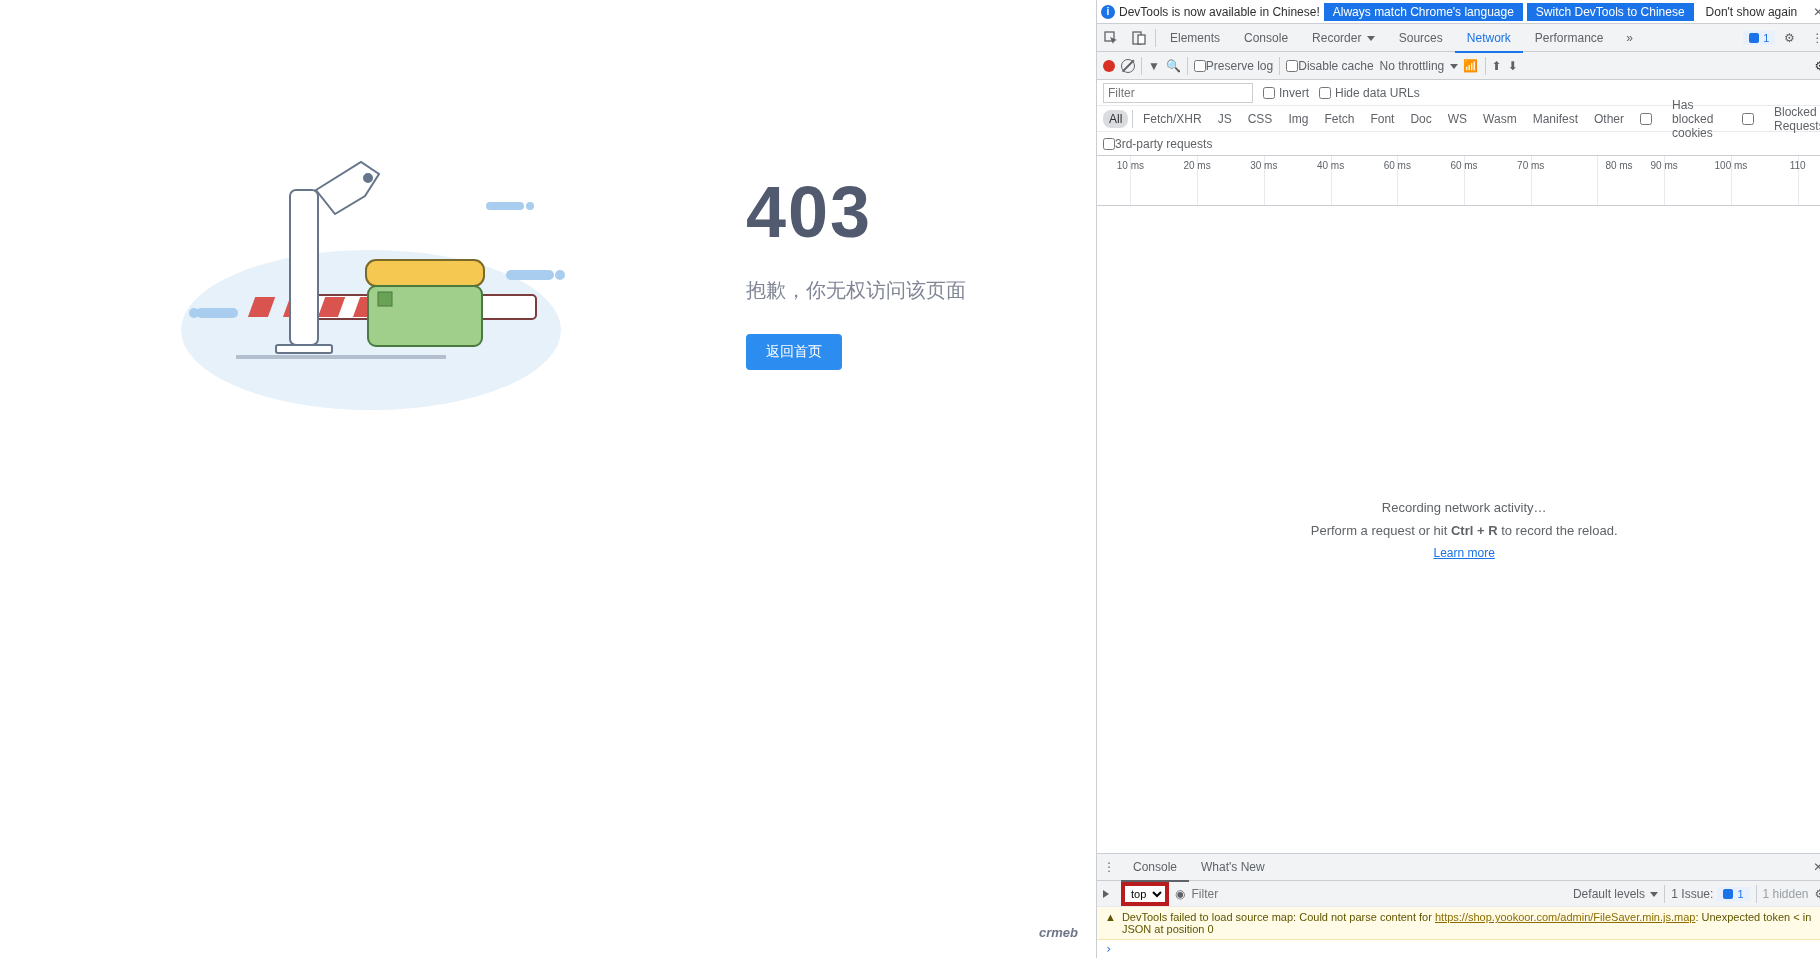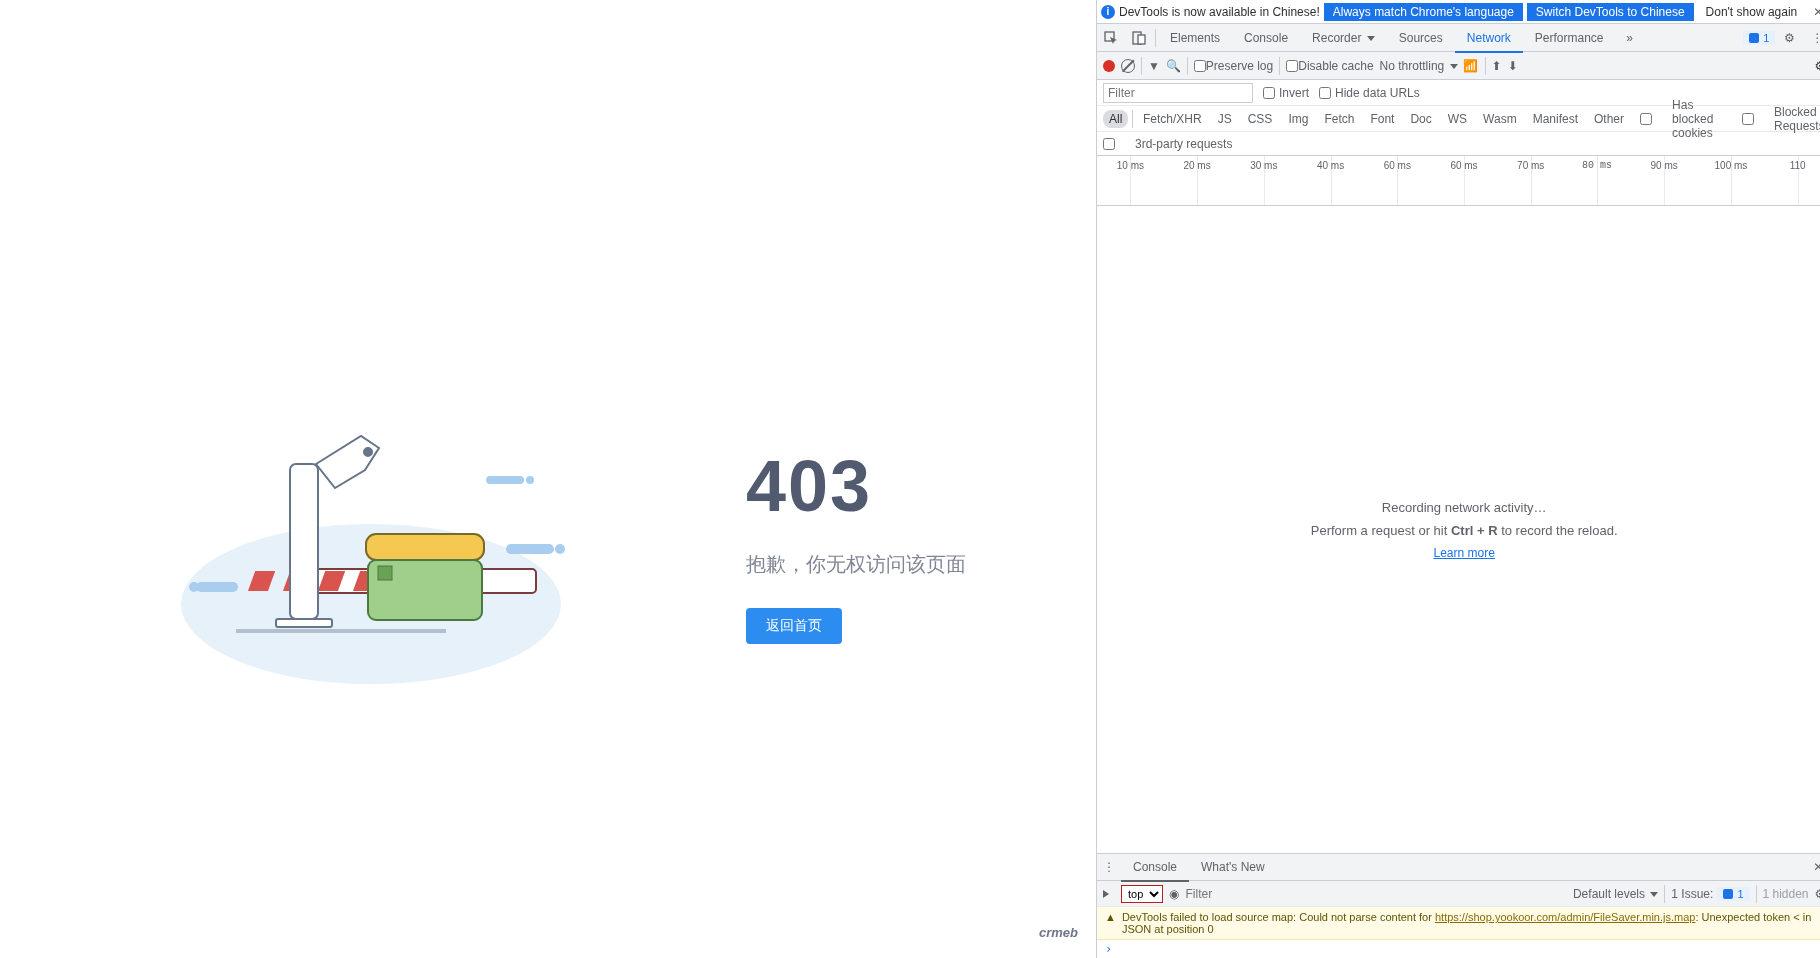--- a/index.html
+++ b/index.html
@@ -1,19 +1,19 @@
 <!DOCTYPE html>
 <html><head>
 <meta charset="utf-8">
 <style>
 * { margin: 0; padding: 0; box-sizing: border-box; font-family: -apple-system, "Segoe UI", Arial, sans-serif; }
 body { display: flex; width: 1820px; height: 958px; background: #fff; overflow: hidden; }
 
 
-.page { flex: 0 0 1096px; height: 100%; position: relative; display:flex; align-items:center; justify-content:center; padding-top:130px;padding-left:26px;}
+.page { flex: 0 0 1096px; height: 100%; position: relative; display:flex; align-items:flex-start; justify-content:center; padding-top:130px;padding-left:26px;}
 .page-inner { display:flex; align-items:center; gap:160px;}
 .err-text { display:flex; flex-direction:column; align-items:flex-start;}
 .err-code { font-size: 72px; font-weight: 700; color:#515a6e; letter-spacing:2px;}
 .err-msg  { font-size: 20px; color:#808695; margin-top:24px;}
 .err-btn  { margin-top:30px; background:#2d8cf0; color:#fff; border:none; border-radius:4px; padding:9px 20px; font-size:14px; cursor:pointer;}
 .illus { width:430px; height:280px;}
 .crmeb-logo { position:absolute; bottom:18px; right:18px; font-size:13px; font-style:italic; font-weight:bold; color:#6e7687;}
 
 
 .devtools { flex:1; border-left:1px solid #cacdd1; display:flex; flex-direction:column; background:#fff; font-size:12px; color:#303030;}
@@ -50,21 +50,21 @@
 .filter-row input[type=text]{ width:150px; border:1px solid #cacdd1; padding:2px 4px; font-size:12px; color:#5f6368;}
 .filter-row label{ display:flex; align-items:center; gap:4px; color:#5f6368;}
 
 
 .types-row{ display:flex; align-items:center; height:26px; border-bottom:1px solid #e8eaed; padding:0 6px; gap:4px; flex-wrap:nowrap;}
 .types-row .pill{ padding:2px 6px; color:#5f6368; cursor:pointer; border-radius:8px;}
 .types-row .pill.active{ background:#dadce0; color:#303030;}
 .types-row label{ display:flex; align-items:center; gap:20px; color:#5f6368; margin-left:6px;}
 
 .third-row{ display:flex; align-items:center; height:24px; border-bottom:1px solid #cacdd1; padding:0 6px;}
-.third-row label{ display:flex; align-items:center; gap:20px; color:#5f6368;}
+.third-row label{ display:flex; align-items:center; gap:0; color:#5f6368;}
 
 
 .tl{ height:50px; border-bottom:1px solid #cacdd1; position:relative; background:#fff;}
 .tl .tick-label{ position:absolute; top:4px; font-size:10px; color:#5f6368; transform:translateX(-50%);}
 .tl .tick-line{ position:absolute; top:0; bottom:0; width:1px; background:#e8eaed;}
 
 
 .net-body{ flex:1; display:flex; flex-direction:column; align-items:center; justify-content:center; color:#5f6368; gap:8px;}
 .net-body .line1{ font-size:13px;}
 .net-body .line2{ font-size:13px;}
@@ -74,21 +74,21 @@
 .drawer-tabs{ display:flex; align-items:center; height:28px; border-top:1px solid #cacdd1; border-bottom:1px solid #cacdd1; background:#f1f3f4;}
 .drawer-tabs .dots{ width:24px; text-align:center; color:#5f6368; cursor:pointer;}
 .drawer-tabs .tab{ padding:0 12px; line-height:28px; color:#5f6368; cursor:pointer; position:relative;}
 .drawer-tabs .tab.active{ color:#5f6368;}
 .drawer-tabs .tab.active::after{ content:""; position:absolute; left:0; right:0; bottom:-1px; height:2px; background:#5f6368;}
 .drawer-x{ margin-left:auto; padding:0 8px; cursor:pointer; color:#5f6368;}
 
 
 .con-tb{ display:flex; align-items:center; height:26px; border-bottom:1px solid #e8eaed; padding:0 6px; gap:6px; background:#f1f3f4;}
 .con-tb .tri{ width:0; height:0; border-left:6px solid #5f6368; border-top:4px solid transparent; border-bottom:4px solid transparent;}
-.con-tb select{ border:1px solid #b91c1c; font-size:11px; padding:1px 2px; background:#fff;}
+.con-tb select{ border:4px solid #b91c1c; font-size:11px; padding:1px 2px; background:#fff;}
 .con-tb input[type=text]{ flex:1; border:none; background:transparent; font-size:12px; color:#5f6368;}
 .con-tb .levels{ color:#5f6368; cursor:pointer;}
 .con-tb .hidden{ color:#9aa0a6;}
 
 
 .con-msg{ padding:4px 8px; font-family:Menlo, Consolas, monospace; font-size:11px; display:flex; gap:6px; align-items:flex-start;}
 .con-msg.warn{ background:#fffbe6; color:#5f5500; border-bottom:1px solid #f1e8b0;}
 .con-msg .icon{ flex:0 0 auto;}
 .con-msg a{ color:#8a6d00; text-decoration:underline;}
 .con-prompt{ padding:2px 8px; color:#1a73e8; font-family:Menlo, Consolas, monospace; font-size:12px;}
@@ -265,21 +265,21 @@
       <div class="tick-label" style="left: 166.818px;">30 ms</div>
       <div class="tick-line" style="left: 233.545px;"></div>
       <div class="tick-label" style="left: 233.545px;">40 ms</div>
       <div class="tick-line" style="left: 300.273px;"></div>
       <div class="tick-label" style="left: 300.273px;">60 ms</div>
       <div class="tick-line" style="left: 367px;"></div>
       <div class="tick-label" style="left: 367px;">60 ms</div>
       <div class="tick-line" style="left: 433.727px;"></div>
       <div class="tick-label" style="left: 433.727px;">70 ms</div>
       <div class="tick-line" style="left: 500.455px;"></div>
-      <div class="tick-label" style="left: 500px; font-family: Liberation Mono, monospace;">80 ms</div>
+      <div class="tick-label" style="left: 522px;">80 ms</div>
       <div class="tick-line" style="left: 567.182px;"></div>
       <div class="tick-label" style="left: 567.182px;">90 ms</div>
       <div class="tick-line" style="left: 633.909px;"></div>
       <div class="tick-label" style="left: 633.909px;">100 ms</div>
       <div class="tick-line" style="left: 700.636px;"></div>
       <div class="tick-label" style="left: 700.636px;">110</div>
     </div>
 
   <div class="net-body">
     <div class="line1">Recording network activity…</div>

